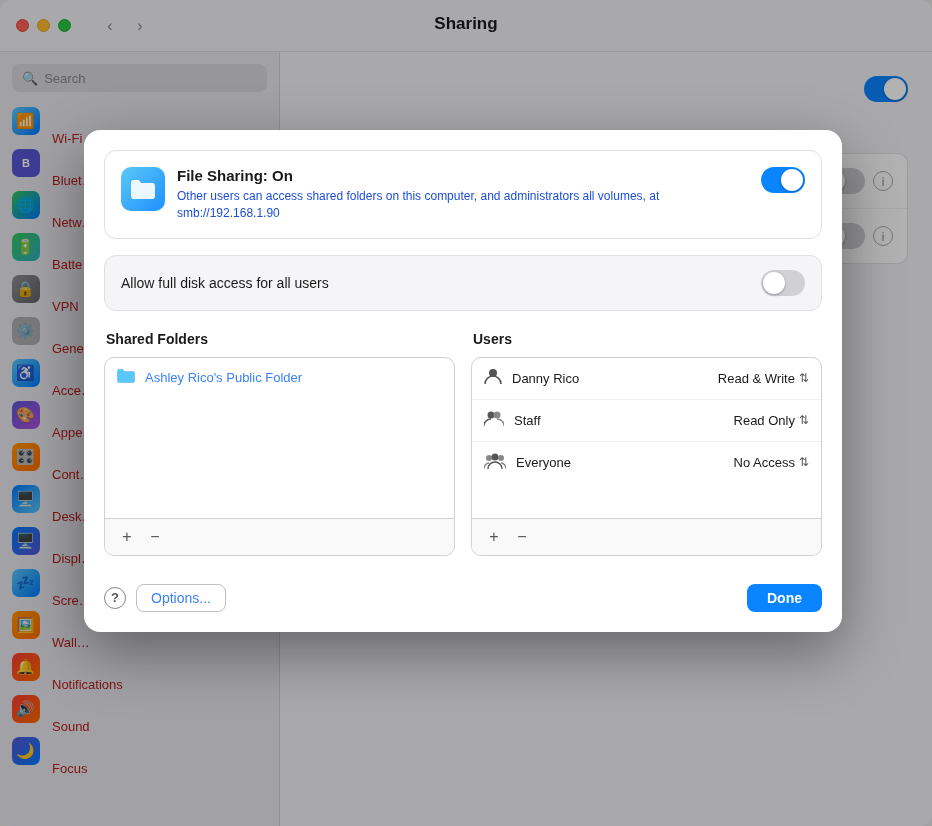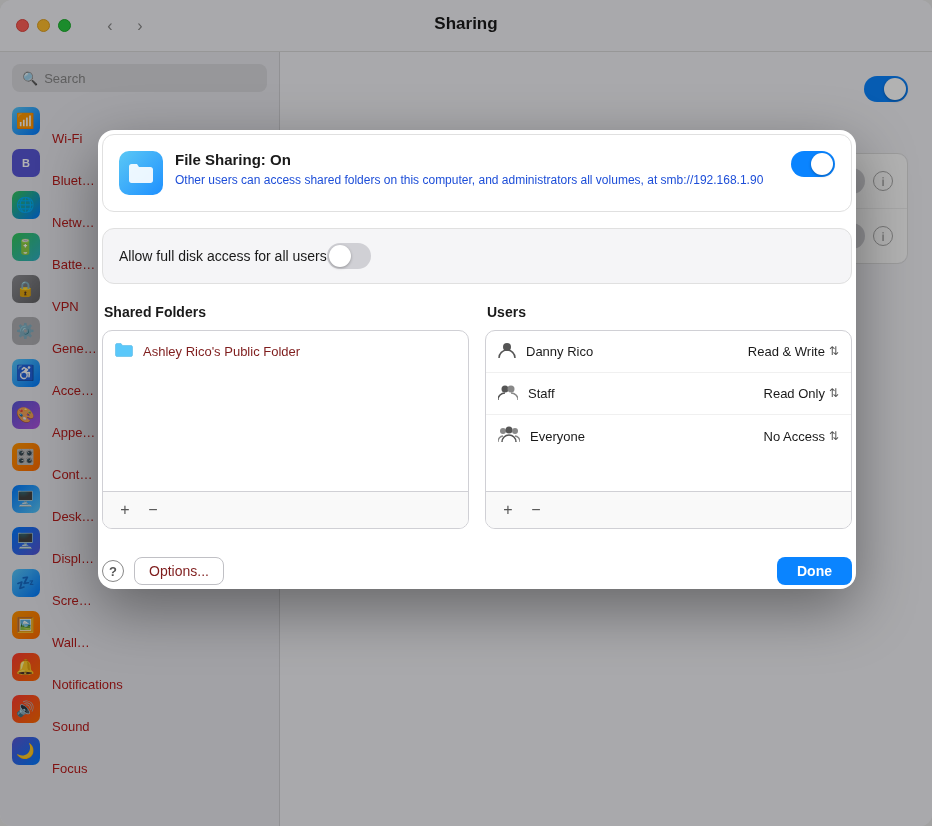--- a/index.html
+++ b/index.html
@@ -161,27 +161,27 @@
       position: absolute;
       top: 0; left: 0;
       width: 932px; height: 826px;
       background: rgba(0,0,0,0.3);
       z-index: 10;
     }
 
     
     .modal {
       position: absolute;
-      top: 130px; left: 98px;
+      top: 130px; left: 84px;
       width: 758px;
       background: white;
       border-radius: 16px;
       box-shadow: 0 20px 60px rgba(0,0,0,0.4);
       z-index: 20;
-      padding: 4px;
+      padding: 20px;
     }
 
     
     .file-sharing-header {
       background: white;
       border: 1px solid #e0e0e0;
       border-radius: 12px;
       padding: 16px;
       display: flex;
       align-items: flex-start;
@@ -238,20 +238,21 @@
     }
 
     
     .disk-access-row {
       background: #f5f5f7;
       border: 1px solid #e0e0e0;
       border-radius: 12px;
       padding: 14px 16px;
       display: flex;
       align-items: center;
+      justify-content: space-between;
       margin-bottom: 20px;
     }
 
     .disk-access-label {
       font-size: 14px;
       color: #1a1a1a;
     }
 
     
     .two-column {
@@ -305,21 +306,21 @@
       color: white;
     }
 
     .folder-icon {
       font-size: 16px;
       flex-shrink: 0;
     }
 
     .item-label {
       font-size: 13px;
-      color: #7f1d1d;
+      color: #3b82f6;
     }
 
     .list-footer {
       display: flex;
       align-items: center;
       gap: 8px;
       padding: 8px 12px;
       border-top: 1px solid #d0d0d5;
       background: #f9f9f9;
     }
@@ -399,21 +400,21 @@
       cursor: pointer;
       font-weight: 600;
     }
 
     .options-btn {
       background: white;
       border: 1px solid #c0c0c5;
       border-radius: 8px;
       padding: 5px 14px;
       font-size: 14px;
-      color: #7f1d1d;
+      color: #3b82f6;
       cursor: pointer;
     }
 
     .done-btn {
       background: #0a84ff;
       color: white;
       border: none;
       border-radius: 8px;
       padding: 6px 20px;
       font-size: 14px;

